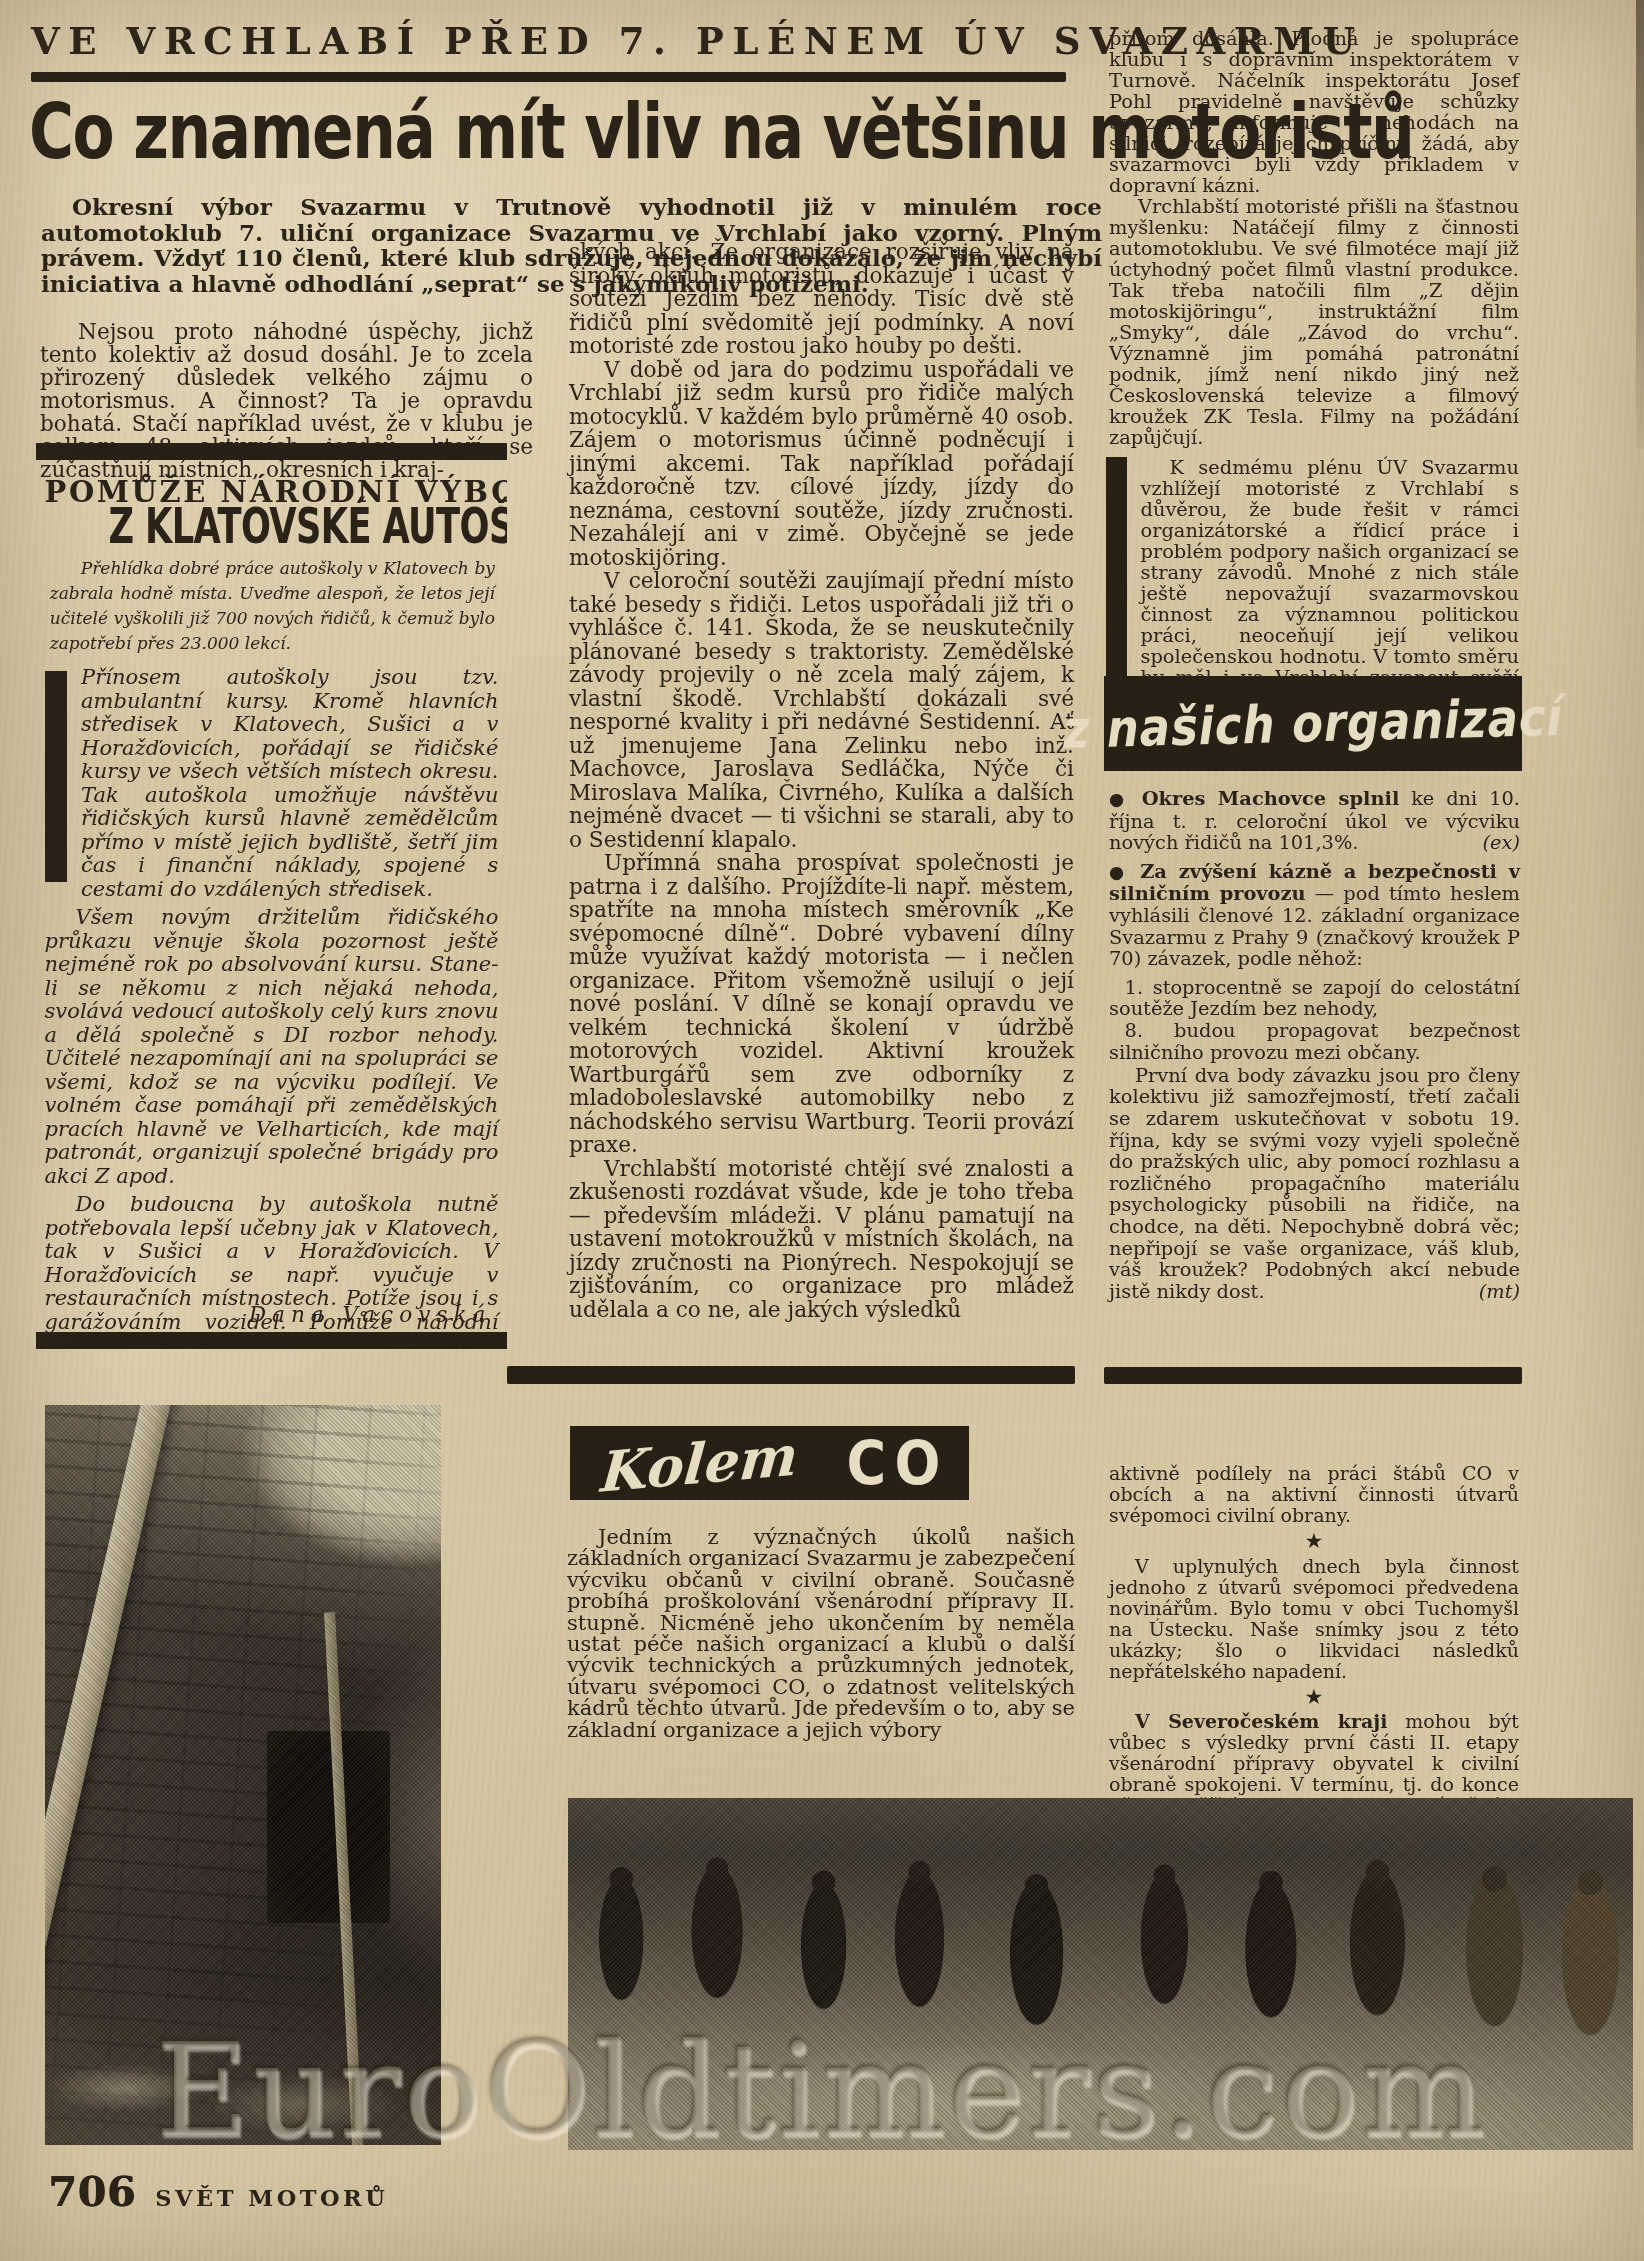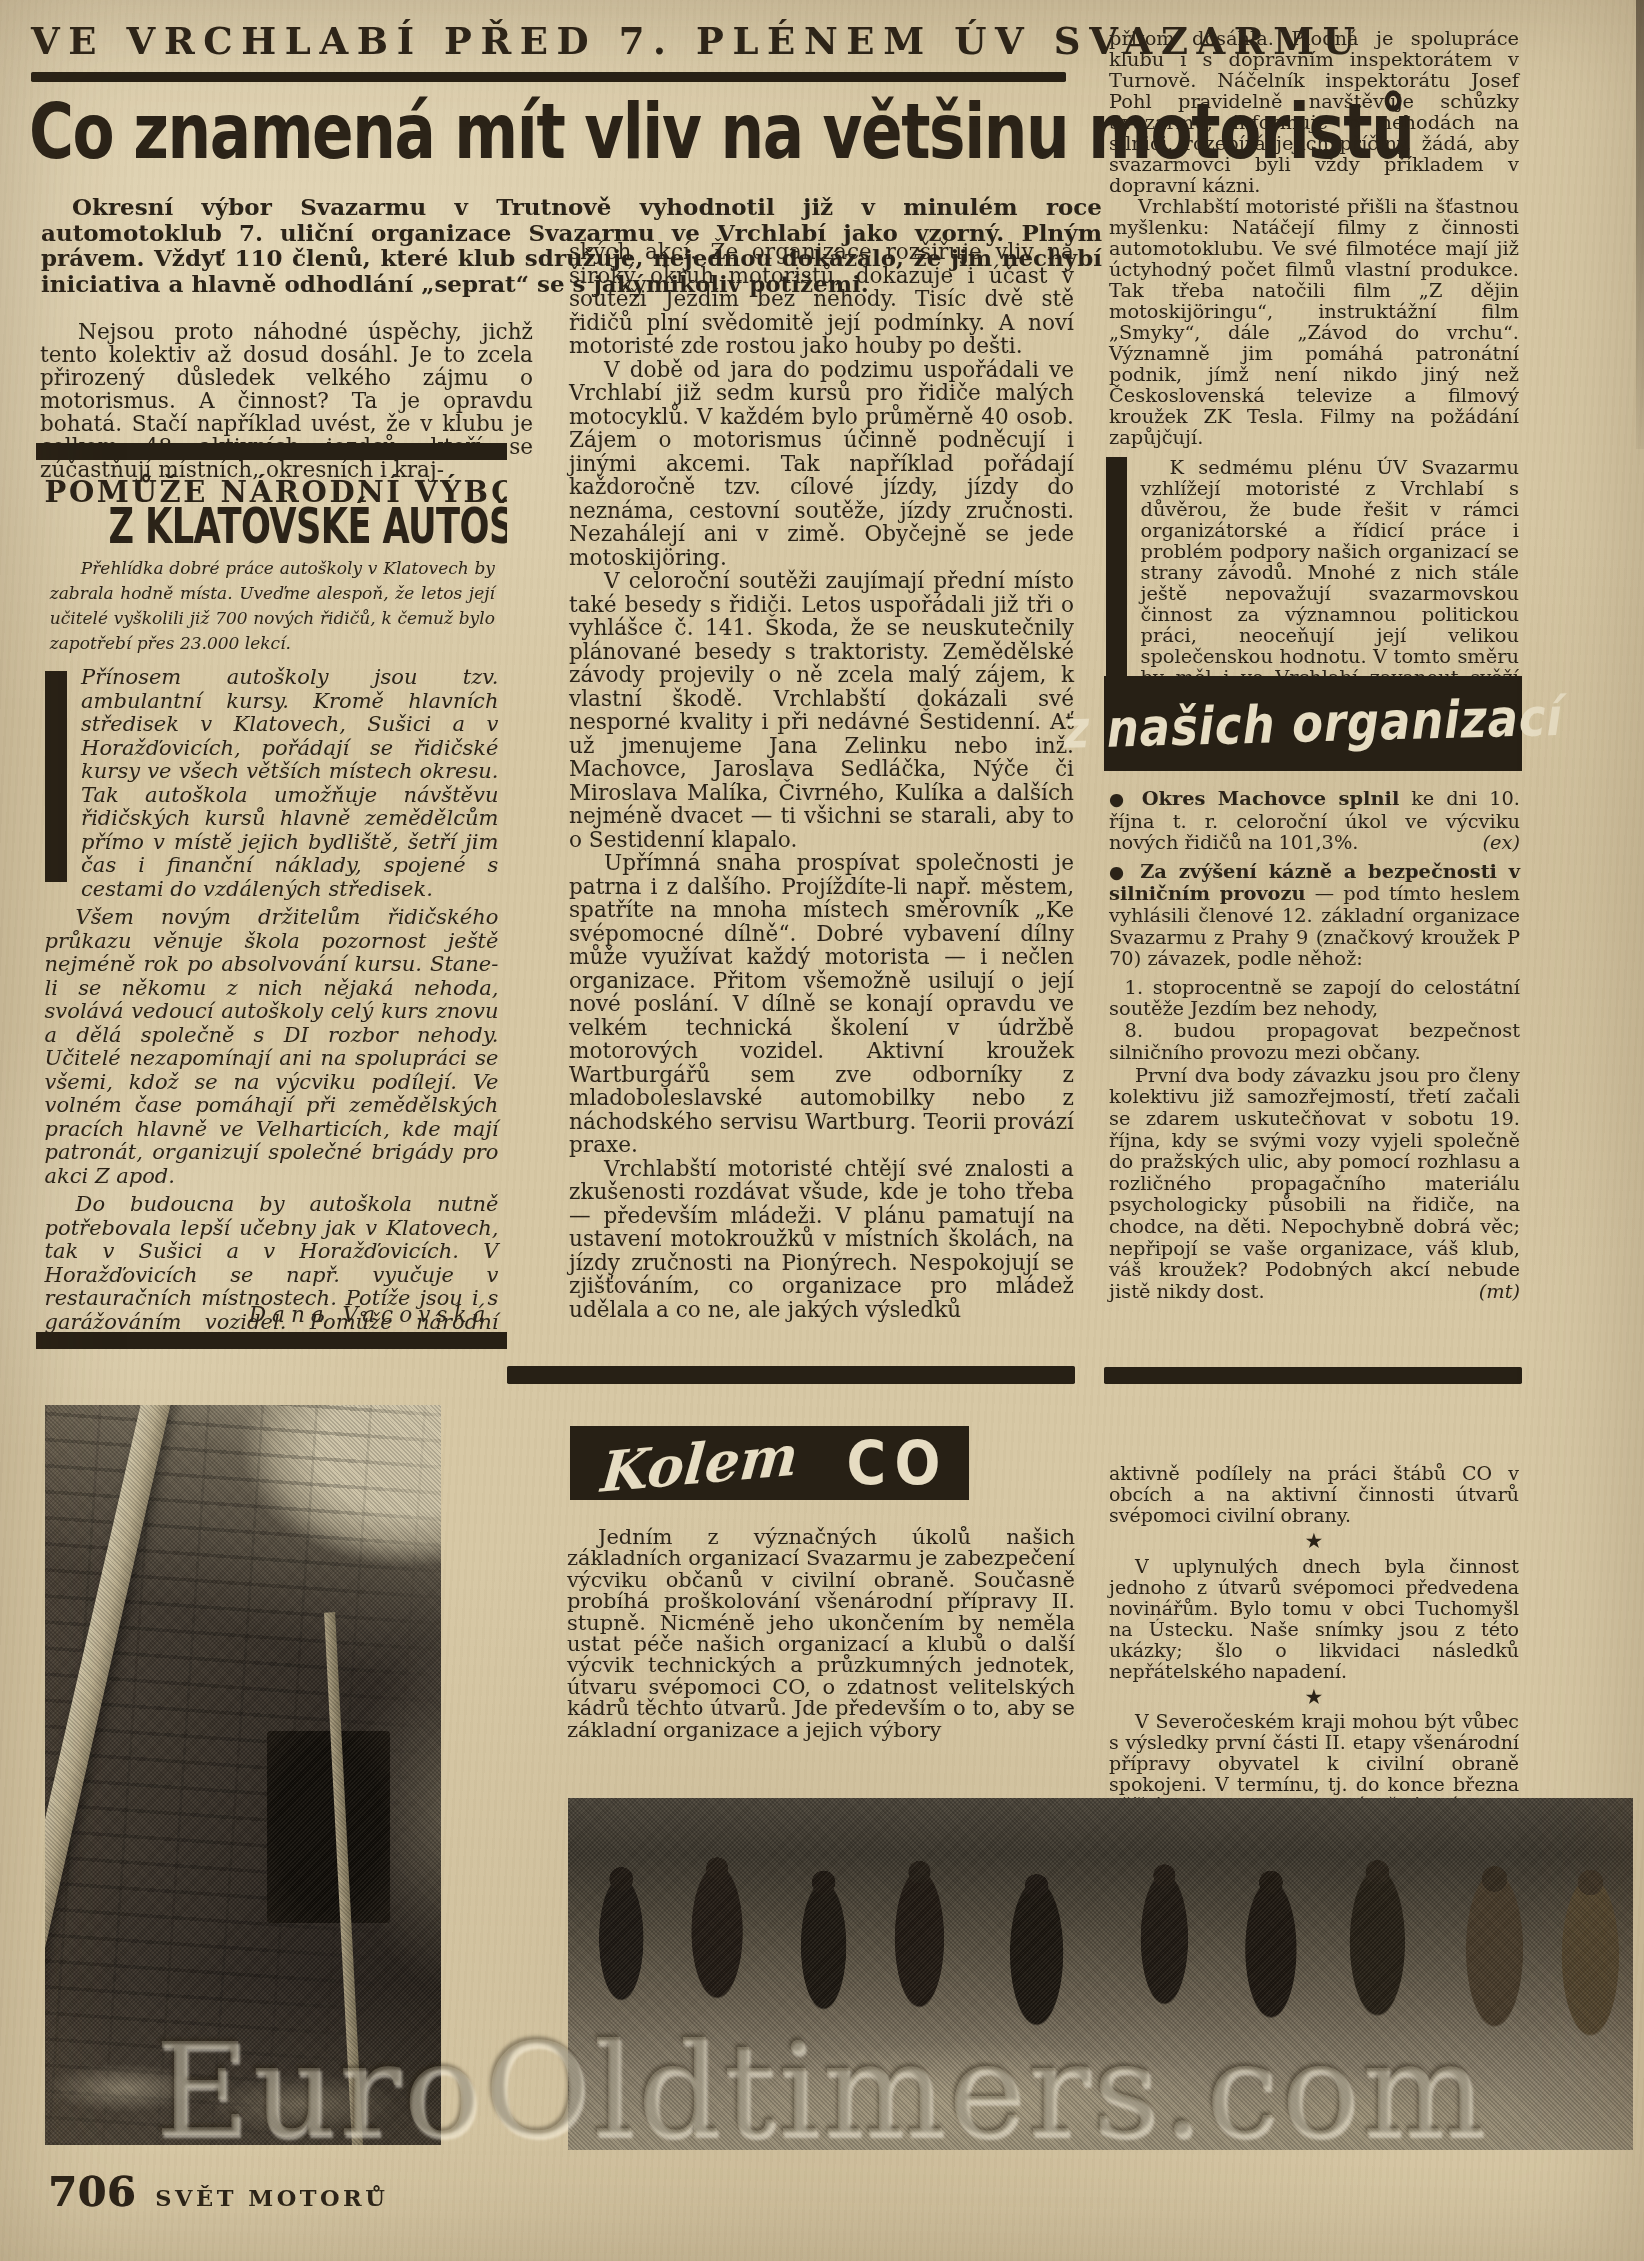--- a/index.html
+++ b/index.html
@@ -58,21 +58,21 @@
   
   .kolem-banner{left:570px;top:1426px;width:399px;height:74px;display:flex;align-items:center;}
   .kolem-script{color:#e6dcc2;font-family:"DejaVu Serif","Liberation Serif",serif;font-style:italic;font-weight:700;font-size:55px;transform:rotate(-5deg) skewX(-10deg);margin-left:31px;}
   .kolem-co{color:#e6dcc2;font-family:"DejaVu Sans","Liberation Sans",sans-serif;font-weight:700;font-size:54px;letter-spacing:8.6px;margin-left:48px;transform:scaleY(1.12);}
   .kolem-para{left:567px;top:1527px;width:508px;font-size:21px;line-height:21.4px;text-align:justify;}
   .kolem-para p{text-indent:31px;}
   
   .colC-bottom{left:1109px;top:1419px;width:410px;font-size:19px;line-height:21px;text-align:justify;margin-top:44px;}
   .colC-bottom p{text-indent:26px;}
   .colC-bottom p.noindent{text-indent:0;}
-  .colC-bottom .lead-b{font-weight:400;}
+  .colC-bottom .lead-b{font-weight:700;}
   .star{text-align:center;font-size:21px;margin:5.2px 0 3.5px 0;text-indent:0 !important;}
   
   .photo{position:absolute;overflow:hidden;z-index:1;}
   .photo::after{content:"";position:absolute;inset:0;
      background-image:repeating-linear-gradient(45deg, rgba(0,0,0,.16) 0 1.3px, transparent 1.3px 3px),
                       repeating-linear-gradient(-45deg, rgba(236,226,200,.07) 0 1.3px, transparent 1.3px 3px);
      pointer-events:none;}
   .photo-left{left:45px;top:1405px;width:396px;height:740px;
      background-image:
        radial-gradient(ellipse 225px 156px at 92% 6%, rgba(210,200,172,.95) 0 40%, rgba(185,175,148,.75) 60%, transparent 75%),

